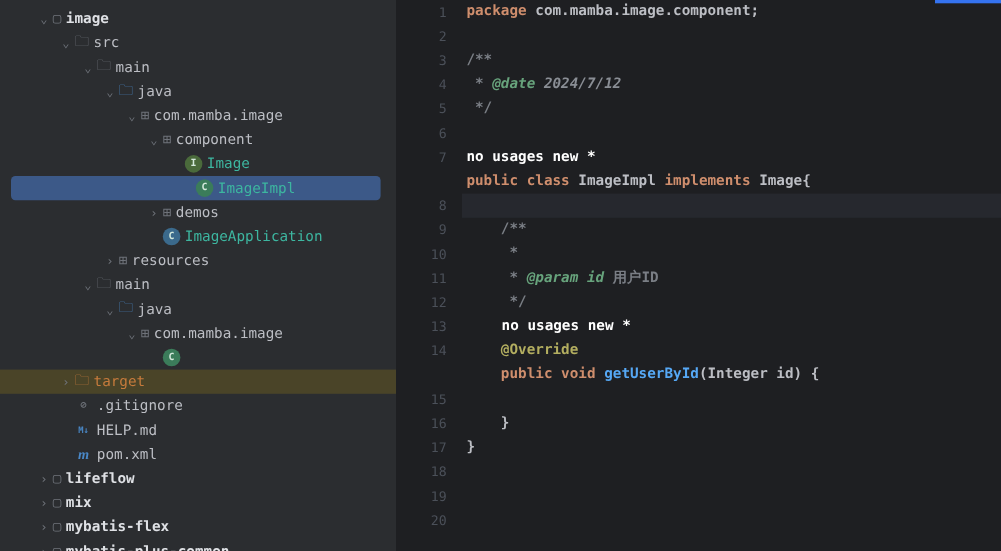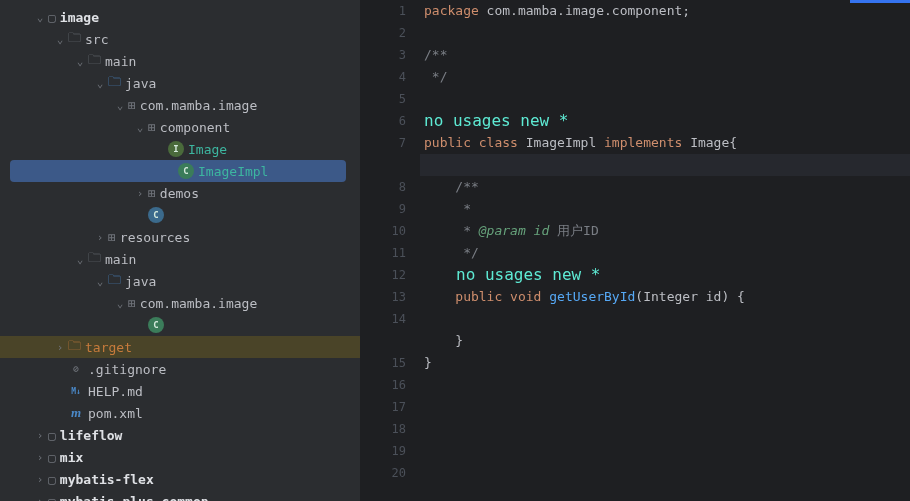--- a/index.html
+++ b/index.html
@@ -80,32 +80,33 @@
     }
     .gutter-line {
       height: 22px;
       line-height: 22px;
       position: relative;
     }
     .code {
       flex: 1;
       font-size: 13px;
       position: relative;
+      font-weight: bold;
     }
     .code-line {
       height: 22px;
       line-height: 22px;
       white-space: pre;
       padding-left: 4px;
     }
     .hint-line {
       height: 22px;
       line-height: 22px;
-      color: #5eead4;
-      font-size: 16px;
+      color: #ffffff;
+      font-size: 13px;
       padding-left: 4px;
     }
     .kw { color: #cf8e6d; }
     .pkg { color: #bcbec4; }
     .comment { color: #7a7e85; }
     .doctag { color: #67a37c; font-style: italic; }
     .docparam { color: #67a37c; font-style: italic; }
     .docauthor { color: #8a8e95; font-style: italic; }
     .classname { color: #bcbec4; }
     .method { color: #56a8f5; }
@@ -173,20 +174,21 @@
     <span class="label teal">ImageImpl</span>
   </div>
   <div class="tree-item" style="padding-left:132px;">
     <span class="chevron">›</span>
     <span class="folder-icon">⊞</span>
     <span class="label">demos</span>
   </div>
   <div class="tree-item" style="padding-left:132px;">
     <span class="chevron-spacer"></span>
     <span class="file-icon icon-app">C</span>
+    <span class="label teal">ImageApplication</span>
   </div>
   <div class="tree-item" style="padding-left:92px;">
     <span class="chevron">›</span>
     <span class="folder-icon">⊞</span>
     <span class="label">resources</span>
   </div>
   <div class="tree-item" style="padding-left:72px;">
     <span class="chevron">⌄</span>
     <span class="folder-icon">🗀</span>
     <span class="label">main</span>
@@ -270,29 +272,31 @@
     <div class="gutter-line">16</div>
     <div class="gutter-line">17</div>
     <div class="gutter-line">18</div>
     <div class="gutter-line">19</div>
     <div class="gutter-line">20</div>
   </div>
   <div class="code">
     <div class="code-line"><span class="kw">package</span><span class="pkg"> com.mamba.image.component;</span></div>
     <div class="code-line"></div>
     <div class="code-line"><span class="comment">/**</span></div>
+    <div class="code-line"><span class="comment"> * </span><span class="doctag">@date</span><span class="docauthor"> 2024/7/12</span></div>
     <div class="code-line"><span class="comment"> */</span></div>
     <div class="code-line"></div>
     <div class="hint-line">no usages   new *</div>
     <div class="code-line"><span class="kw">public</span><span class="kw"> class</span><span class="classname"> ImageImpl</span><span class="kw"> implements</span><span class="classname"> Image</span><span class="brace">{</span></div>
     <div class="code-line current-line"></div>
     <div class="code-line"><span class="comment">    /**</span></div>
     <div class="code-line"><span class="comment">     *</span></div>
     <div class="code-line"><span class="comment">     * </span><span class="doctag">@param</span><span class="docparam"> id</span><span class="comment"> 用户ID</span></div>
     <div class="code-line"><span class="comment">     */</span></div>
     <div class="hint-line" style="padding-left:36px;"><span>no usages   new *</span></div>
+    <div class="code-line"><span class="annotation">    @Override</span></div>
     <div class="code-line"><span>    </span><span class="kw">public</span><span class="kw"> void</span><span class="method"> getUserById</span><span class="brace">(</span><span class="type">Integer</span><span class="param"> id</span><span class="brace">)</span><span class="brace"> {</span></div>
     <div class="code-line"></div>
     <div class="code-line"><span class="brace">    }</span></div>
     <div class="code-line"><span class="brace">}</span></div>
     <div class="code-line"></div>
   </div>
 </div>
 
 </body></html>

